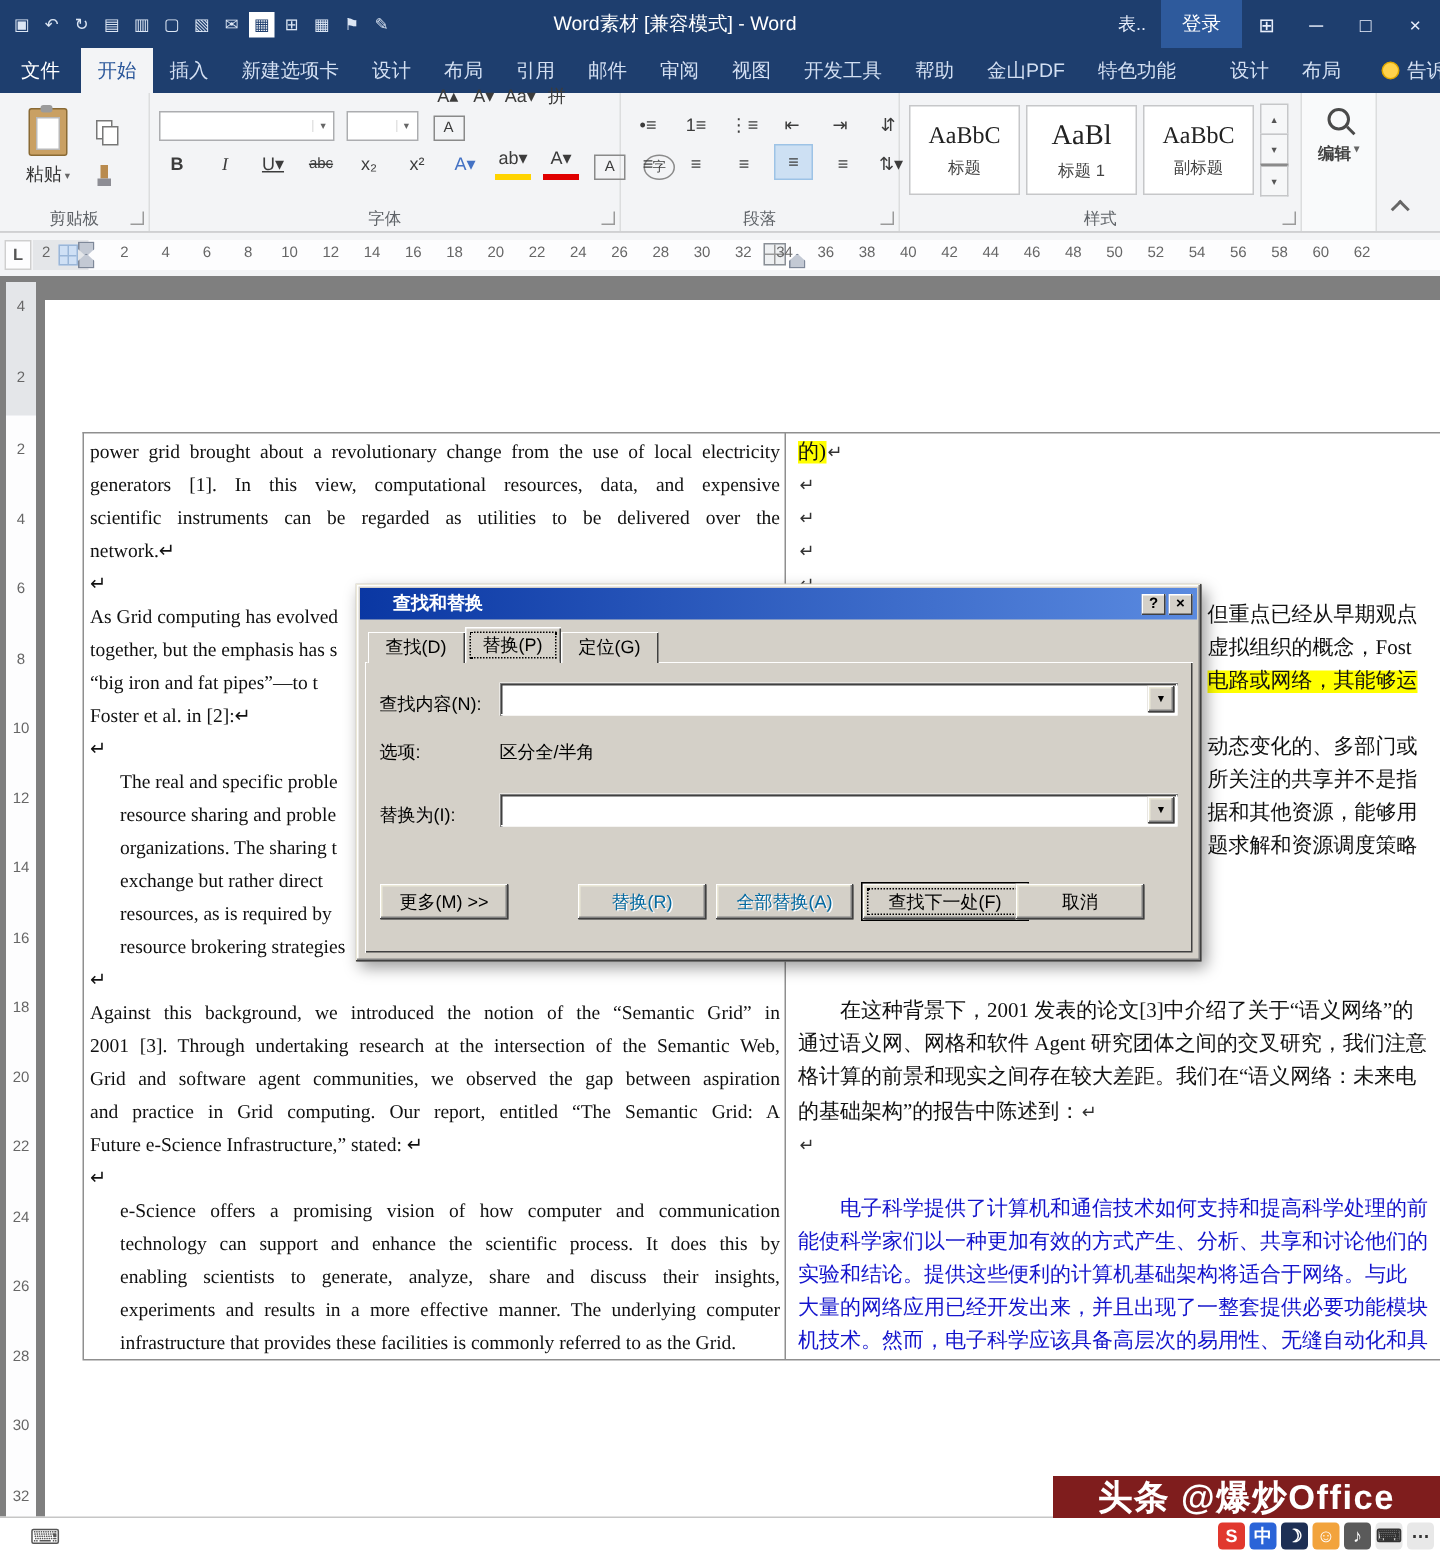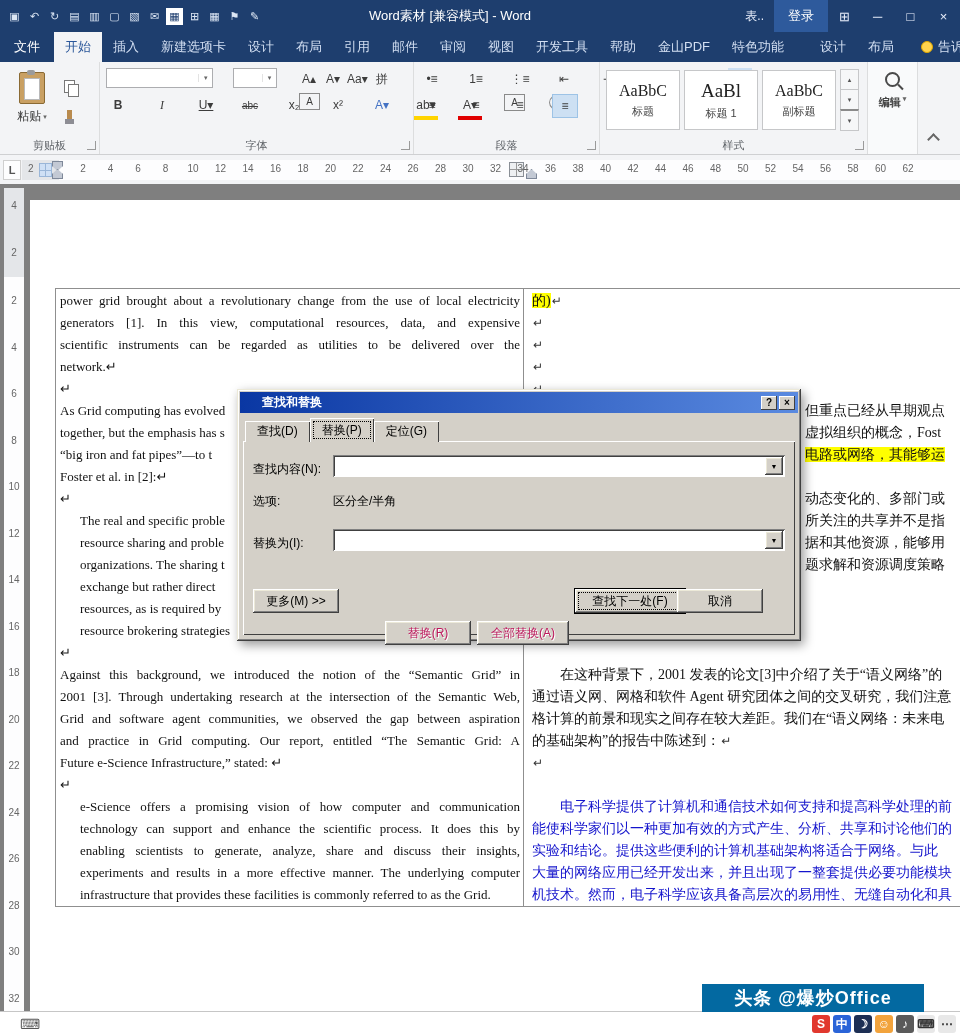--- a/index.html
+++ b/index.html
@@ -41,21 +41,21 @@
   .clipboard-ic::after{content:"";position:absolute;left:7px;top:-3px;width:8px;height:5px;background:#9b9b9b;border-radius:2px;}
   .pl{font-size:12px;color:#333;display:flex;align-items:center;}
   .clip-col{display:flex;flex-direction:column;gap:8px;padding-top:8px;}
   .mini{width:22px;height:20px;display:flex;align-items:center;justify-content:center;}
   .copy-shape{width:9px;height:11px;border:1px solid #777;background:#fff;position:relative;}
   .copy-shape::after{content:"";position:absolute;left:3px;top:3px;width:9px;height:11px;border:1px solid #777;background:#fff;}
   .brush-shape{width:5px;height:9px;background:#b98b4e;position:relative;}
   .brush-shape::after{content:"";position:absolute;left:-2px;top:9px;width:9px;height:5px;background:#8d8d94;}
 
   .g-font{width:314px;}
-  .frow{display:flex;align-items:flex-start;gap:20px;height:26px;}
+  .frow{display:flex;align-items:flex-end;gap:8px;height:26px;}
   .rcombo{height:20px;border:1px solid #acadb0;background:#fff;display:flex;align-items:center;font-size:11px;color:#333;padding-left:4px;box-sizing:border-box;}
   .rcombo .arr{margin-left:auto;width:13px;text-align:center;font-size:7px;color:#666;border-left:1px solid #e3e3e3;}
   .fname{width:118px;}
   .fsize{width:48px;}
   .sbtn{min-width:20px;height:22px;display:inline-flex;align-items:center;justify-content:center;font-size:12px;color:#3c3c3c;padding:0 2px;white-space:nowrap;}
   .sbtn.b{font-weight:bold;}
   .sbtn.i{font-style:italic;font-family:"Liberation Serif",serif;}
   .sbtn.u{text-decoration:underline;}
   .sbtn.strike{text-decoration:line-through;font-size:10px;}
   .sbtn.boxed{border:1px solid #8a8a8a;height:15px;min-width:15px;font-size:10px;margin:0 2px;}
@@ -130,33 +130,33 @@
   .dtb{width:16px;height:14px;background:#d4d0c8;box-shadow:inset -1px -1px #404040,inset 1px 1px #fff;display:flex;align-items:center;justify-content:center;font-size:10px;color:#000;font-weight:bold;}
   .dtabs{position:absolute;left:8px;top:32px;display:flex;z-index:2;}
   .dtab{height:21px;padding:0 12px;display:flex;align-items:center;background:#d4d0c8;box-shadow:inset 1px 0 #fff,inset 0 1px #fff,inset -1px 0 #404040;position:relative;}
   .dtab.active{height:24px;margin-top:-3px;outline:1px dotted #000;outline-offset:-4px;}
   .dtab.active::after{content:"";position:absolute;left:1px;right:1px;bottom:-1px;height:2px;background:#d4d0c8;}
   .dpanel{position:absolute;left:6px;top:52px;right:6px;bottom:6px;box-shadow:inset 1px 1px #fff,inset -1px -1px #404040;}
   .dlab{position:absolute;white-space:nowrap;}
   .dcombo{position:absolute;height:22px;background:#fff;box-shadow:inset 1px 1px #808080,inset -1px -1px #fff,inset 2px 2px #404040;box-sizing:border-box;}
   .dcombo .arrow{position:absolute;top:2px;right:2px;bottom:2px;width:18px;background:#d4d0c8;box-shadow:inset -1px -1px #404040,inset 1px 1px #fff,inset -2px -2px #808080,inset 2px 2px #ece9d8;display:flex;align-items:center;justify-content:center;font-size:7px;}
   .dbtn{position:absolute;top:200px;height:24px;background:#d4d0c8;box-shadow:inset -1px -1px #404040,inset 1px 1px #fff,inset -2px -2px #808080,inset 2px 2px #ece9d8;display:flex;align-items:center;justify-content:center;font-size:12px;white-space:nowrap;}
-  .dbtn.disabled{color:#be185d;text-shadow:1px 1px #fff;margin-top:32px;}
+  .dbtn.disabled{color:#0369a1;text-shadow:1px 1px #fff;}
   .dbtn.default{box-shadow:0 0 0 1px #000,inset -1px -1px #404040,inset 1px 1px #fff,inset -2px -2px #808080,inset 2px 2px #ece9d8;}
   .dbtn.default::after{content:"";position:absolute;inset:3px;border:1px dotted #000;}
 
   
   .statusbar{position:absolute;left:0;right:0;bottom:0;height:24px;background:#fff;border-top:1px solid #c6c6c6;display:flex;align-items:center;font-size:12px;color:#3b3b3b;z-index:25;}
   .status-items{display:flex;align-items:center;}
   .status-items span{margin-left:16px;white-space:nowrap;}
   .status-items span:first-child{margin-left:8px;}
   .kbd-ic{margin-left:20px;font-size:14px;color:#555;}
   .tray{margin-left:auto;display:flex;gap:3px;margin-right:4px;}
   .tray-badge{width:18px;height:18px;border-radius:3px;display:flex;align-items:center;justify-content:center;font-size:12px;font-weight:bold;}
-  .watermark{position:absolute;left:702px;top:984px;width:222px;height:28px;background:#0369a1;color:#fff;display:flex;align-items:center;justify-content:center;font-size:18px;font-weight:bold;letter-spacing:1px;z-index:26;white-space:nowrap;}
+  .watermark{position:absolute;left:702px;top:984px;width:258px;height:28px;background:#7f1d1d;color:#fff;display:flex;align-items:center;justify-content:center;font-size:23px;font-weight:bold;letter-spacing:1px;z-index:26;white-space:nowrap;}
 </style>
 </head>
 <body>
 
 <div class="app">
 
   <div class="titlebar">
     <div class="qat" id="qat">
         <span class="qat-icon">▣</span>
         <span class="qat-icon">↶</span>

